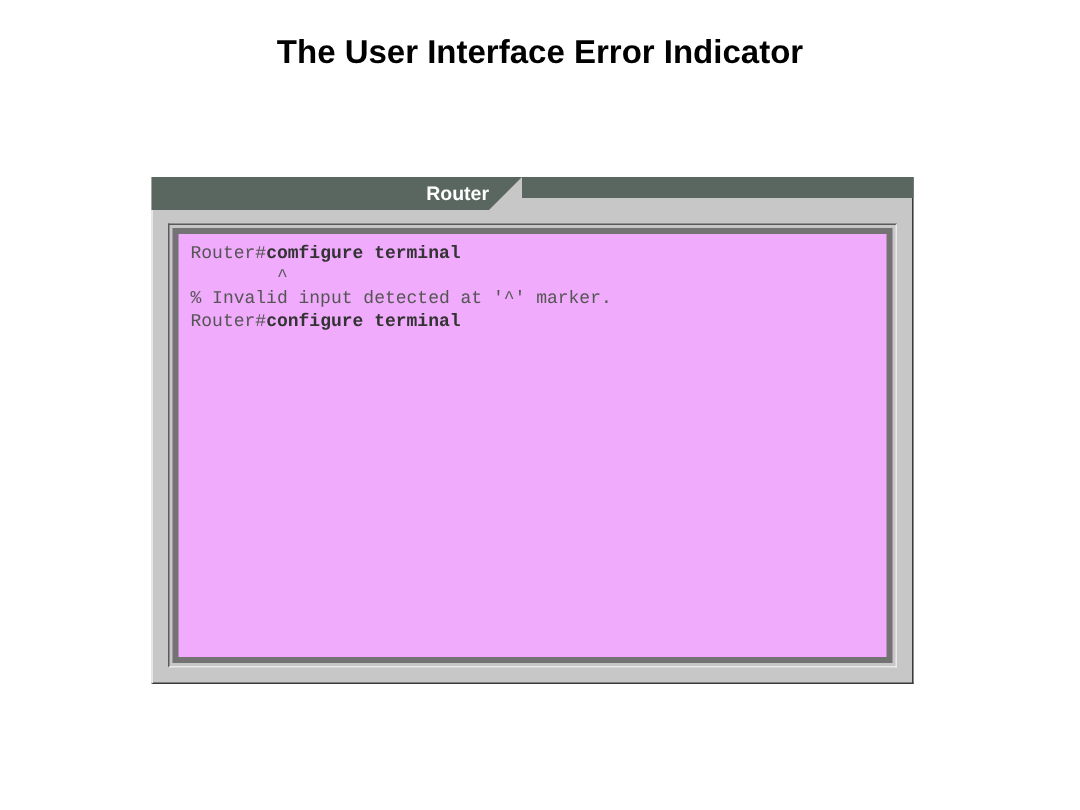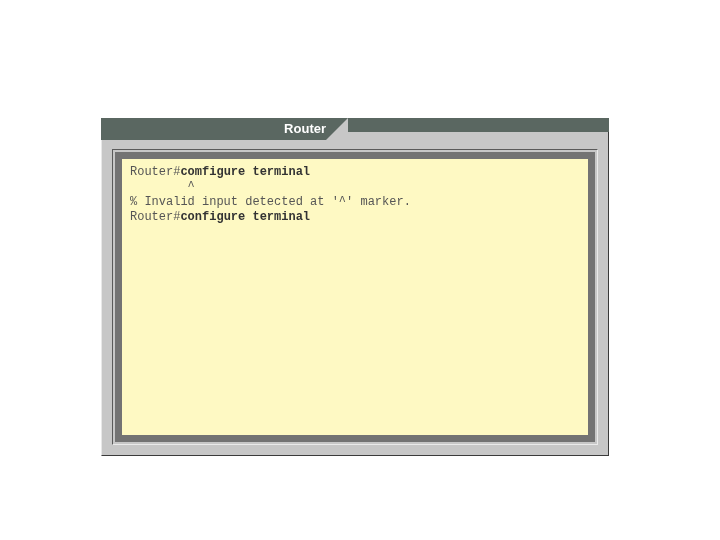--- a/index.html
+++ b/index.html
@@ -76,36 +76,37 @@
     border: 1px solid #888;
     border-top-color: #5a5a5a;
     border-left-color: #5a5a5a;
     border-right-color: #eaeaea;
     border-bottom-color: #eaeaea;
     padding: 2px;
   }
   .term {
     width: 100%;
     height: 100%;
-    background: #fef9c3;
-    border: 7px solid #737373;
+    background: #f0abfc;
+    border: 4px solid #737373;
     padding: 6px 8px;
     font-family: "Courier New", Courier, monospace;
     font-size: 12px;
     line-height: 15px;
     color: #555;
     white-space: pre;
     overflow: hidden;
   }
   .term .bold { font-weight: bold; color: #333; }
 </style>
 </head>
 <body>
 
 <div class="page">
+  <div class="title">The User Interface Error Indicator</div>
 
   <div class="window">
     <div class="titlebar">
       <div class="tab">
         <span>Router</span>
       </div>
       <div class="tab-slope"></div>
       <div class="titlebar-right"></div>
     </div>
 

